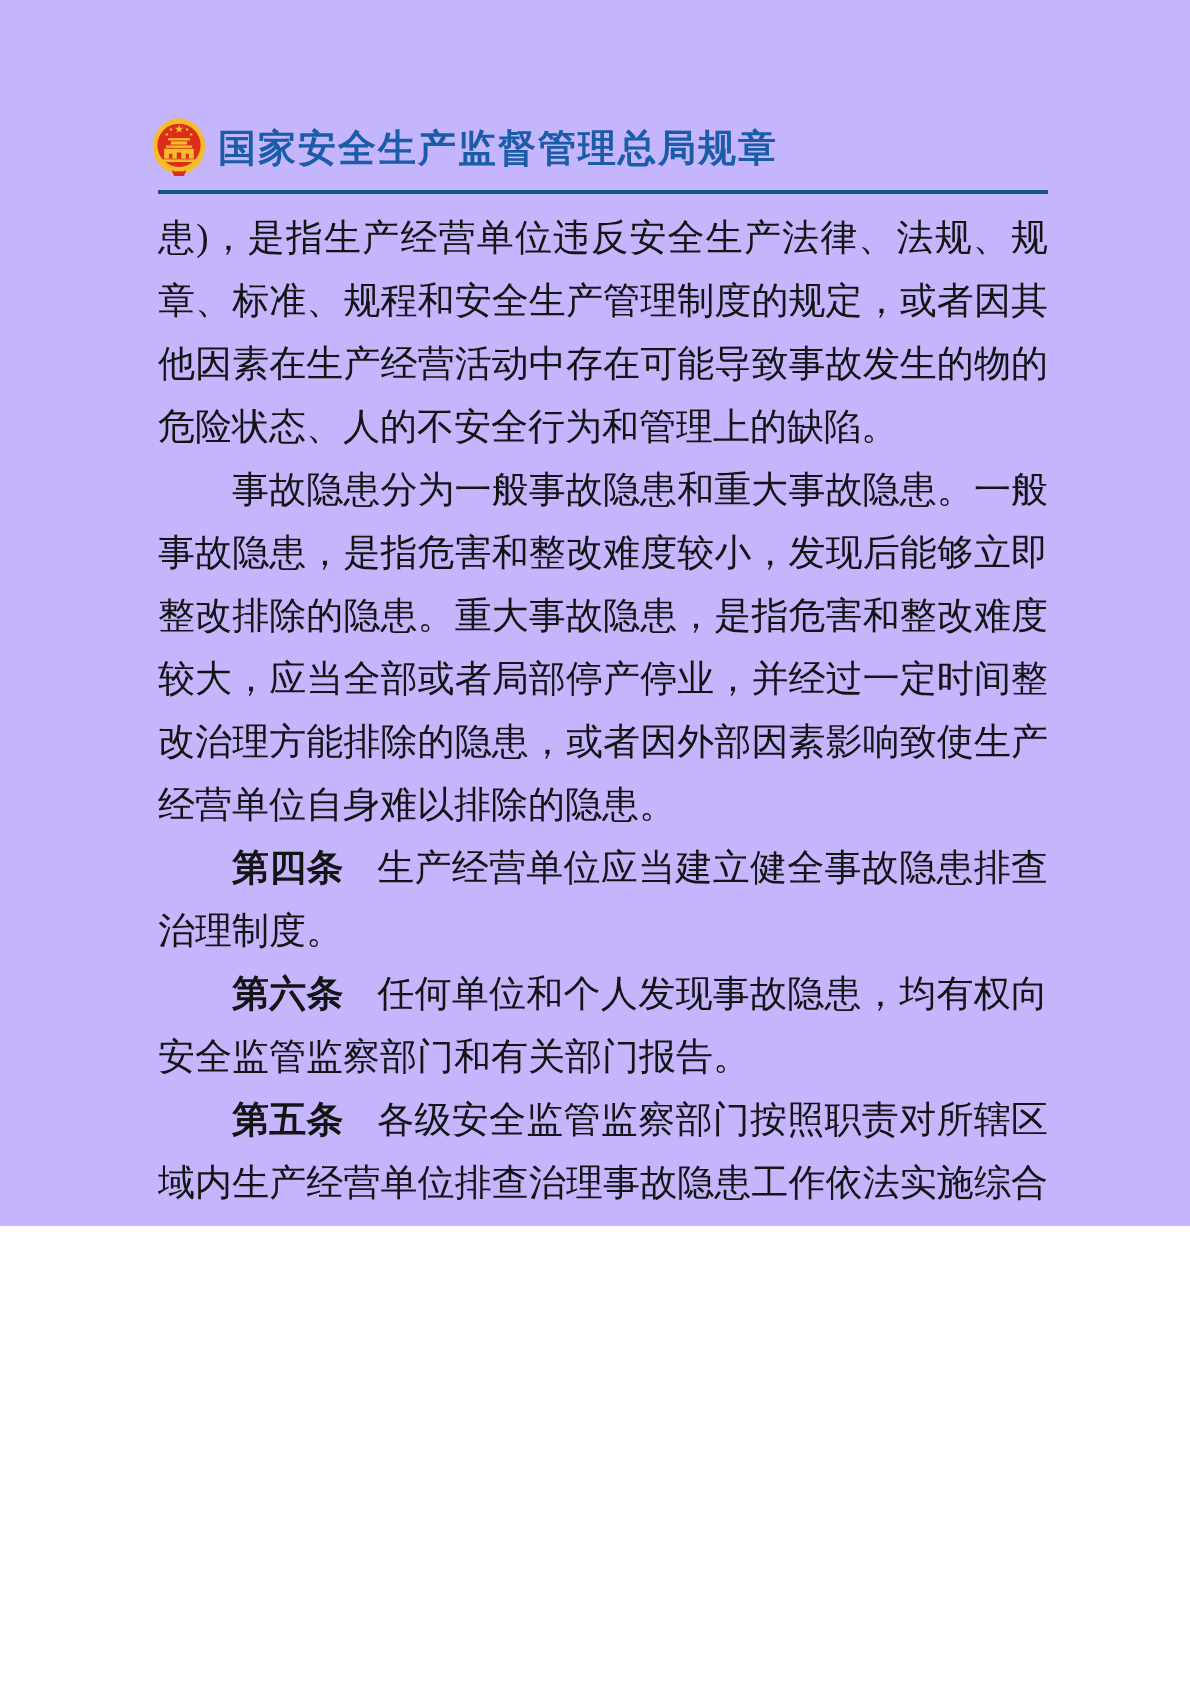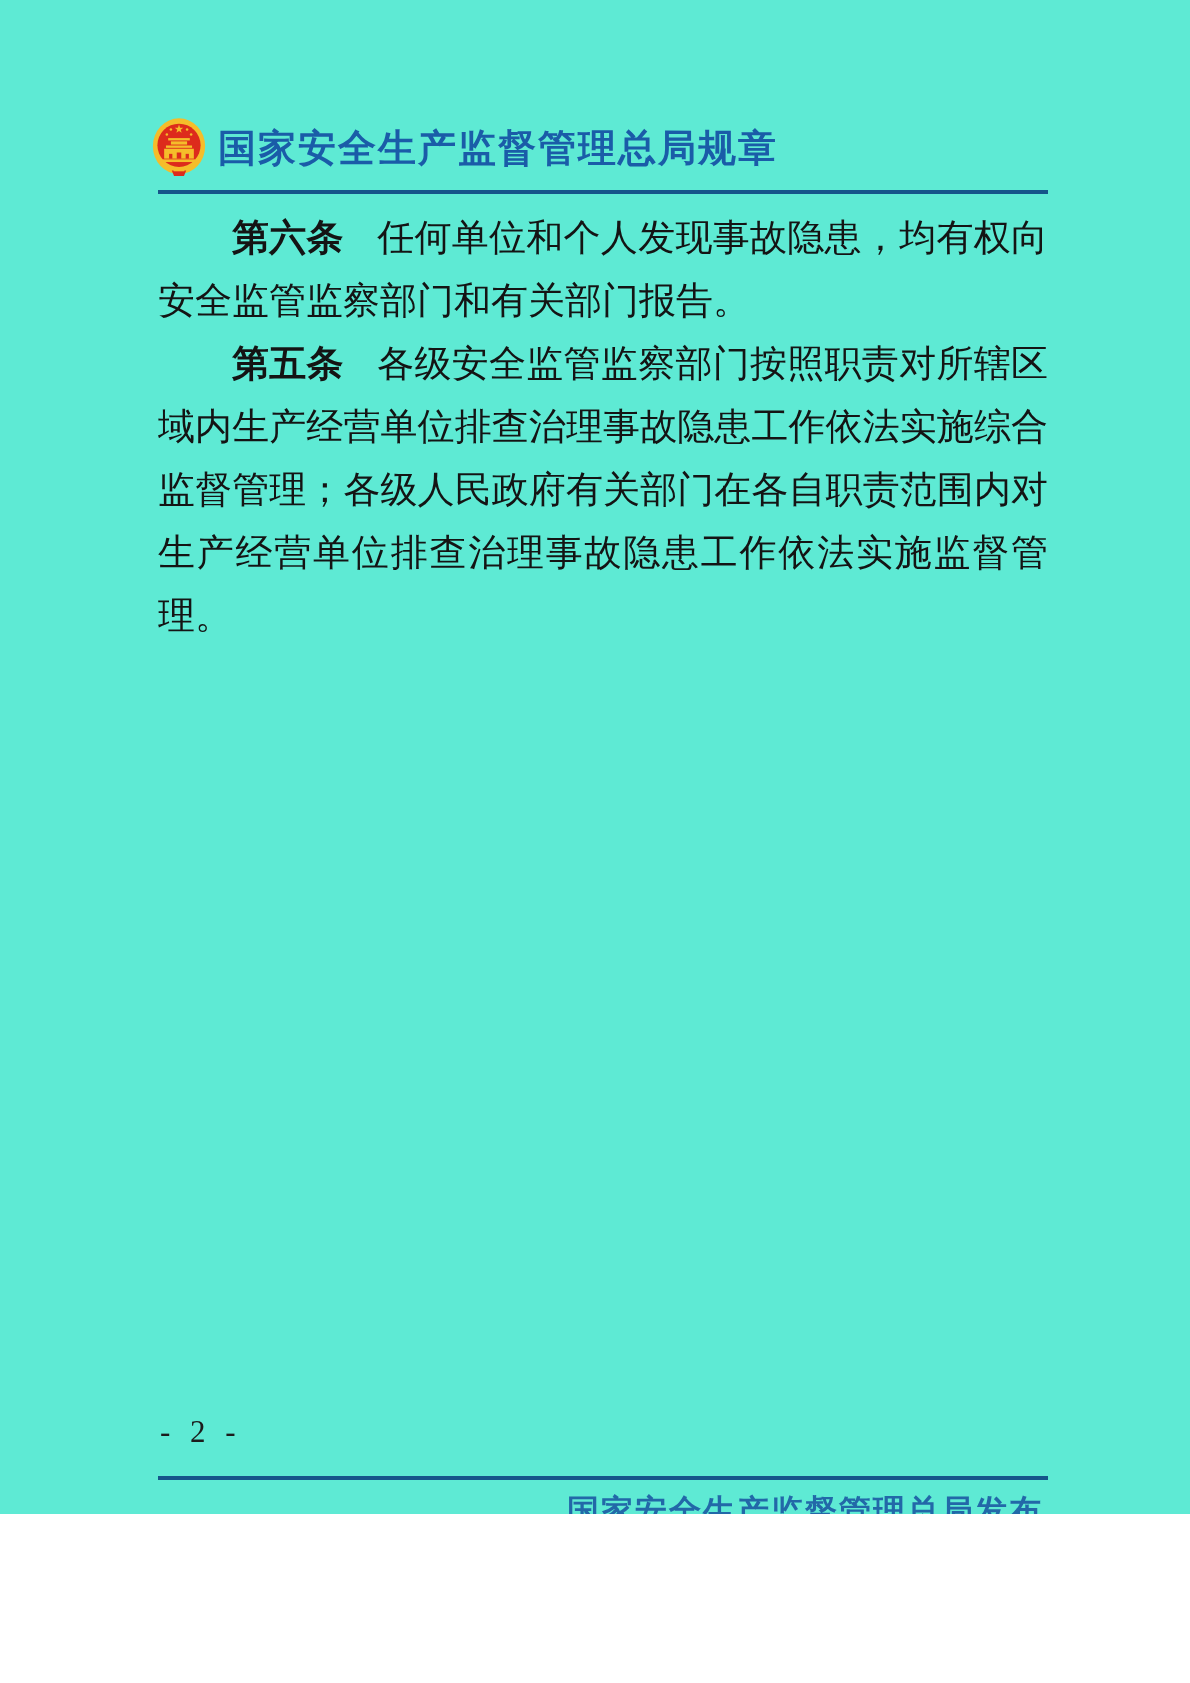--- a/index.html
+++ b/index.html
@@ -1,19 +1,19 @@
 <!DOCTYPE html>
 <html lang="zh" style="--title-blue: #1a5ca8; --rule-blue: #15568a; --footer-blue: #2268a8;"><head>
 <meta charset="utf-8">
 <style>
   html,body{margin:0;padding:0;background:#ffffff;}
   .page{
     position:relative;
-    width:1190px;height:1514px;
-    background:#5eead4;
+    width:1190px;height:1226px;
+    background:#c4b5fd;
     overflow:hidden;
     font-family:"Liberation Serif","DejaVu Serif",serif;
   }
   .header-row{
     position:absolute;left:152px;top:116px;
     display:flex;align-items:center;gap:12px;
     height:64px;
   }
   .emblem{width:54px;height:60px;flex:0 0 auto;display:block;}
   .page-title{
@@ -79,20 +79,23 @@
       <rect x="12" y="45.6" width="36" height="3" fill="#f5bd2a"></rect>
       <path d="M22 58 L38 58 L35.5 64 L24.5 64 Z" fill="#dd2b1c"></path>
       <rect x="24" y="55.5" width="12" height="3.4" fill="#f5bd2a"></rect>
     </svg>
     <span class="page-title">国家安全生产监督管理总局规章</span>
   </div>
 
   <div class="rule rule-top"></div>
 
   <div class="doc-body" id="doc-body">
+      <p>患)，是指生产经营单位违反安全生产法律、法规、规章、标准、规程和安全生产管理制度的规定，或者因其他因素在生产经营活动中存在可能导致事故发生的物的危险状态、人的不安全行为和管理上的缺陷。</p>
+      <p class="indent">事故隐患分为一般事故隐患和重大事故隐患。一般事故隐患，是指危害和整改难度较小，发现后能够立即整改排除的隐患。重大事故隐患，是指危害和整改难度较大，应当全部或者局部停产停业，并经过一定时间整改治理方能排除的隐患，或者因外部因素影响致使生产经营单位自身难以排除的隐患。</p>
+      <p class="indent"><b class="lead">第四条</b>生产经营单位应当建立健全事故隐患排查治理制度。</p>
       <p class="indent"><b class="lead">第六条</b>任何单位和个人发现事故隐患，均有权向安全监管监察部门和有关部门报告。</p>
       <p class="indent"><b class="lead">第五条</b>各级安全监管监察部门按照职责对所辖区域内生产经营单位排查治理事故隐患工作依法实施综合监督管理；各级人民政府有关部门在各自职责范围内对生产经营单位排查治理事故隐患工作依法实施监督管理。</p>
     </div>
 
   <div class="page-number">- 2 -</div>
 
   <div class="rule rule-bottom"></div>
 
   <div class="publisher">国家安全生产监督管理总局发布</div>
 

